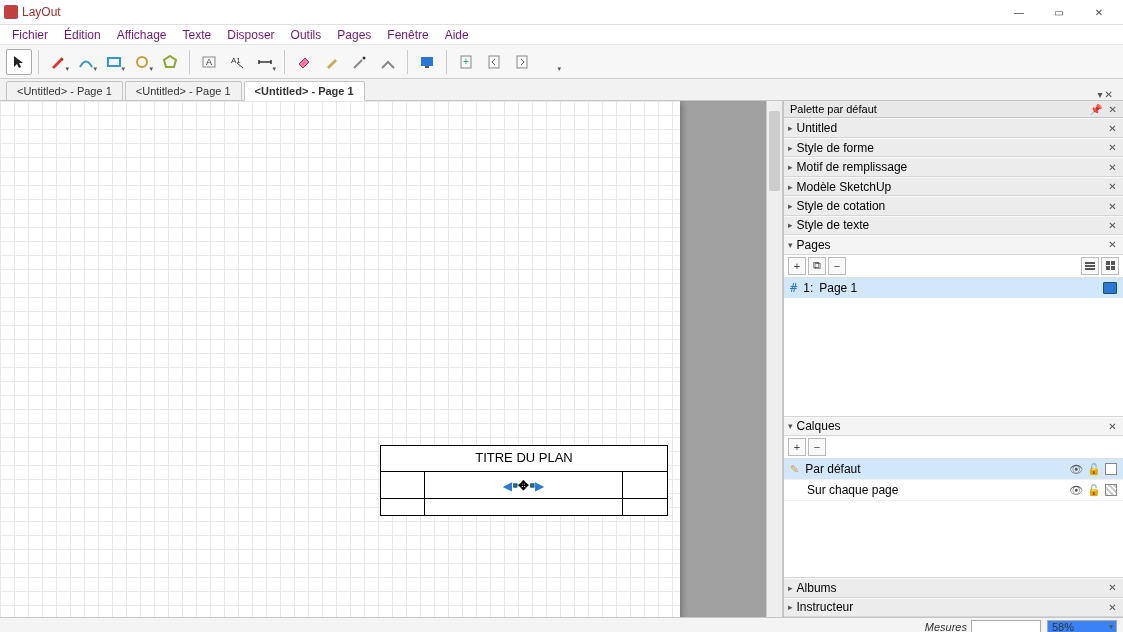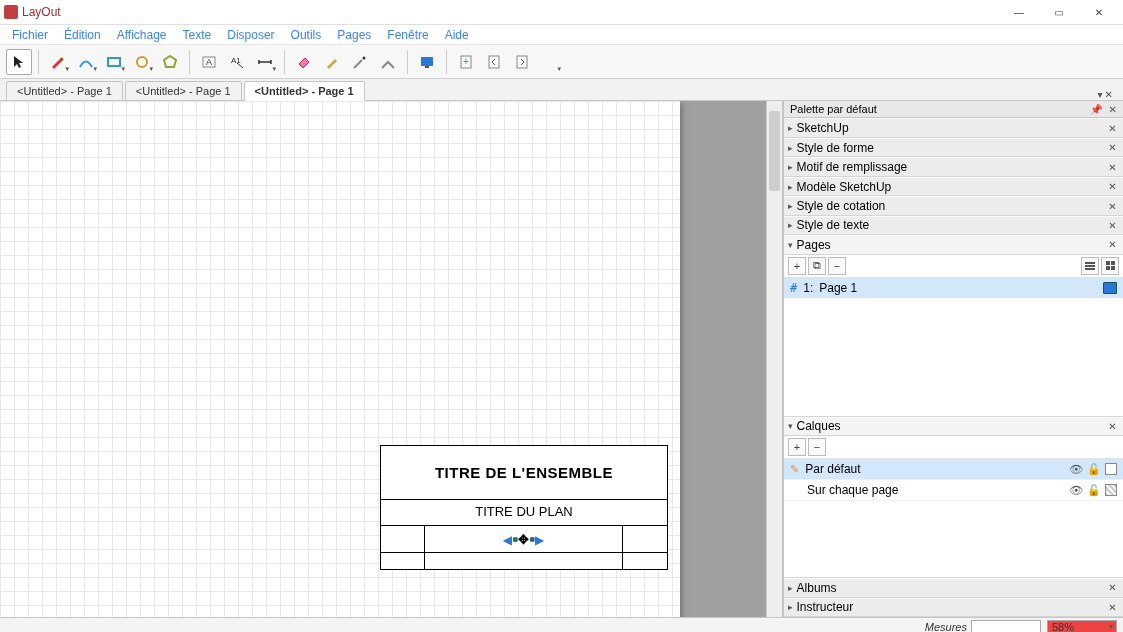--- a/index.html
+++ b/index.html
@@ -5,21 +5,21 @@
 * { box-sizing: border-box; margin: 0; padding: 0; font-family: "Segoe UI", Tahoma, sans-serif; }
 html, body { width: 1123px; height: 632px; overflow: hidden; background: #fff; }
 
 
 .titlebar { height: 22px; display: flex; align-items: center; padding: 12px 4px; font-size: 12px; color: #a03030; border-bottom: 1px solid #e0e0e0; }
 .titlebar .app-icon { width: 14px; height: 14px; background: #c04040; margin-right: 4px; border-radius: 2px; }
 .titlebar .spacer { flex: 1; }
 .win-btn { width: 40px; height: 22px; display: flex; align-items: center; justify-content: center; font-size: 10px; color: #444; cursor: default; }
 
 
-.menubar { height: 20px; display: flex; align-items: center; padding: 0 4px; font-size: 12px; color: #3b82f6; border-bottom: 1px solid #e6e6e6; }
+.menubar { height: 20px; display: flex; align-items: center; padding: 0 4px; font-size: 12px; color: #701a75; border-bottom: 1px solid #e6e6e6; }
 .menubar span { padding: 2px 8px; cursor: default; }
 
 
 .toolbar { height: 34px; display: flex; align-items: center; padding: 2px 6px; gap: 2px; border-bottom: 1px solid #d0d0d0; background: #f7f7f7; }
 .tool { width: 26px; height: 26px; display: flex; align-items: center; justify-content: center; border: 1px solid transparent; border-radius: 2px; position: relative; }
 .tool.active { background: #fff; border: 1px solid #aaa; }
 .tool.dd::after { content: "▾"; font-size: 7px; color: #555; position: absolute; right: 1px; bottom: 1px; }
 .tool svg { width: 16px; height: 16px; }
 .sep { width: 1px; height: 24px; background: #ccc; margin: 0 4px; }
 
@@ -88,21 +88,21 @@
 .layer-row.sel { background:#d3e7fb; }
 .layer-row .pen { color:#d94; font-size:11px;}
 .layer-row .icons { margin-left:auto; display:flex; gap:4px; color:#555; font-size:11px;}
 .layer-row .swatch { width:12px; height:12px; border:1px solid #888; background:#fff;}
 .calques-fill { height: 76px; background:#fff;}
 
 
 .statusbar { height: 18px; display:flex; align-items:center; font-size:11px; color:#333; border-top:1px solid #c5c5c5; background:#f4f4f4; padding:0 6px; }
 .statusbar .meas-label { margin-left:auto; margin-right:4px;font-style:italic;}
 .statusbar .meas-box { width:70px; height:14px; border:1px solid #aaa; background:#fff;}
-.statusbar .zoom { margin-left:6px; width:70px; height:14px; border:1px solid #aaa; background:#ef4444; display:flex; align-items:center; padding:4px 4px; position:relative;}
+.statusbar .zoom { margin-left:6px; width:70px; height:14px; border:1px solid #aaa; background:#3b82f6; display:flex; align-items:center; padding:4px 4px; position:relative;}
 .statusbar .zoom::after { content:"▾"; font-size:8px; position:absolute; right:3px; color:#555;}
 
 </style>
 </head>
 <body>
 
 <div class="titlebar">
   <div class="app-icon"></div>
   <span>LayOut</span>
   <div class="spacer"></div>
@@ -233,21 +233,20 @@
     <span>▾</span>
     <span>✕</span>
   </div>
 </div>
 
 <div class="mainrow">
 
   <div class="canvas-wrap">
     <div class="paper">
       <div class="titleblock">
-        <div class="tb-row tb-title">TITRE DE L'ENSEMBLE</div>
         <div class="tb-row tb-sub">TITRE DU PLAN</div>
         <div class="tb-row tb-grid">
           <div style="width:44px"></div>
           <div style="flex:1" class="sel-cell">
             <div class="sel-handle">
               <span class="arrow">◀</span>
                 <span class="dot"></span>
                 <span class="move">✥</span>
                 <span class="dot"></span>
                 <span class="arrow">▶</span>
@@ -271,21 +270,21 @@
     <div class="panel-title">
       <span>Palette par défaut</span>
       <div class="ctrls">
         <span>📌</span>
         <span>✕</span>
       </div>
     </div>
 
     <div class="section">
         <span class="tri">▸</span>
-        <span>SketchUp</span>
+        <span>Untitled</span>
         <span class="close">✕</span>
       </div>
     <div class="section">
         <span class="tri">▸</span>
         <span>Style de forme</span>
         <span class="close">✕</span>
       </div>
     <div class="section">
         <span class="tri">▸</span>
         <span>Motif de remplissage</span>

